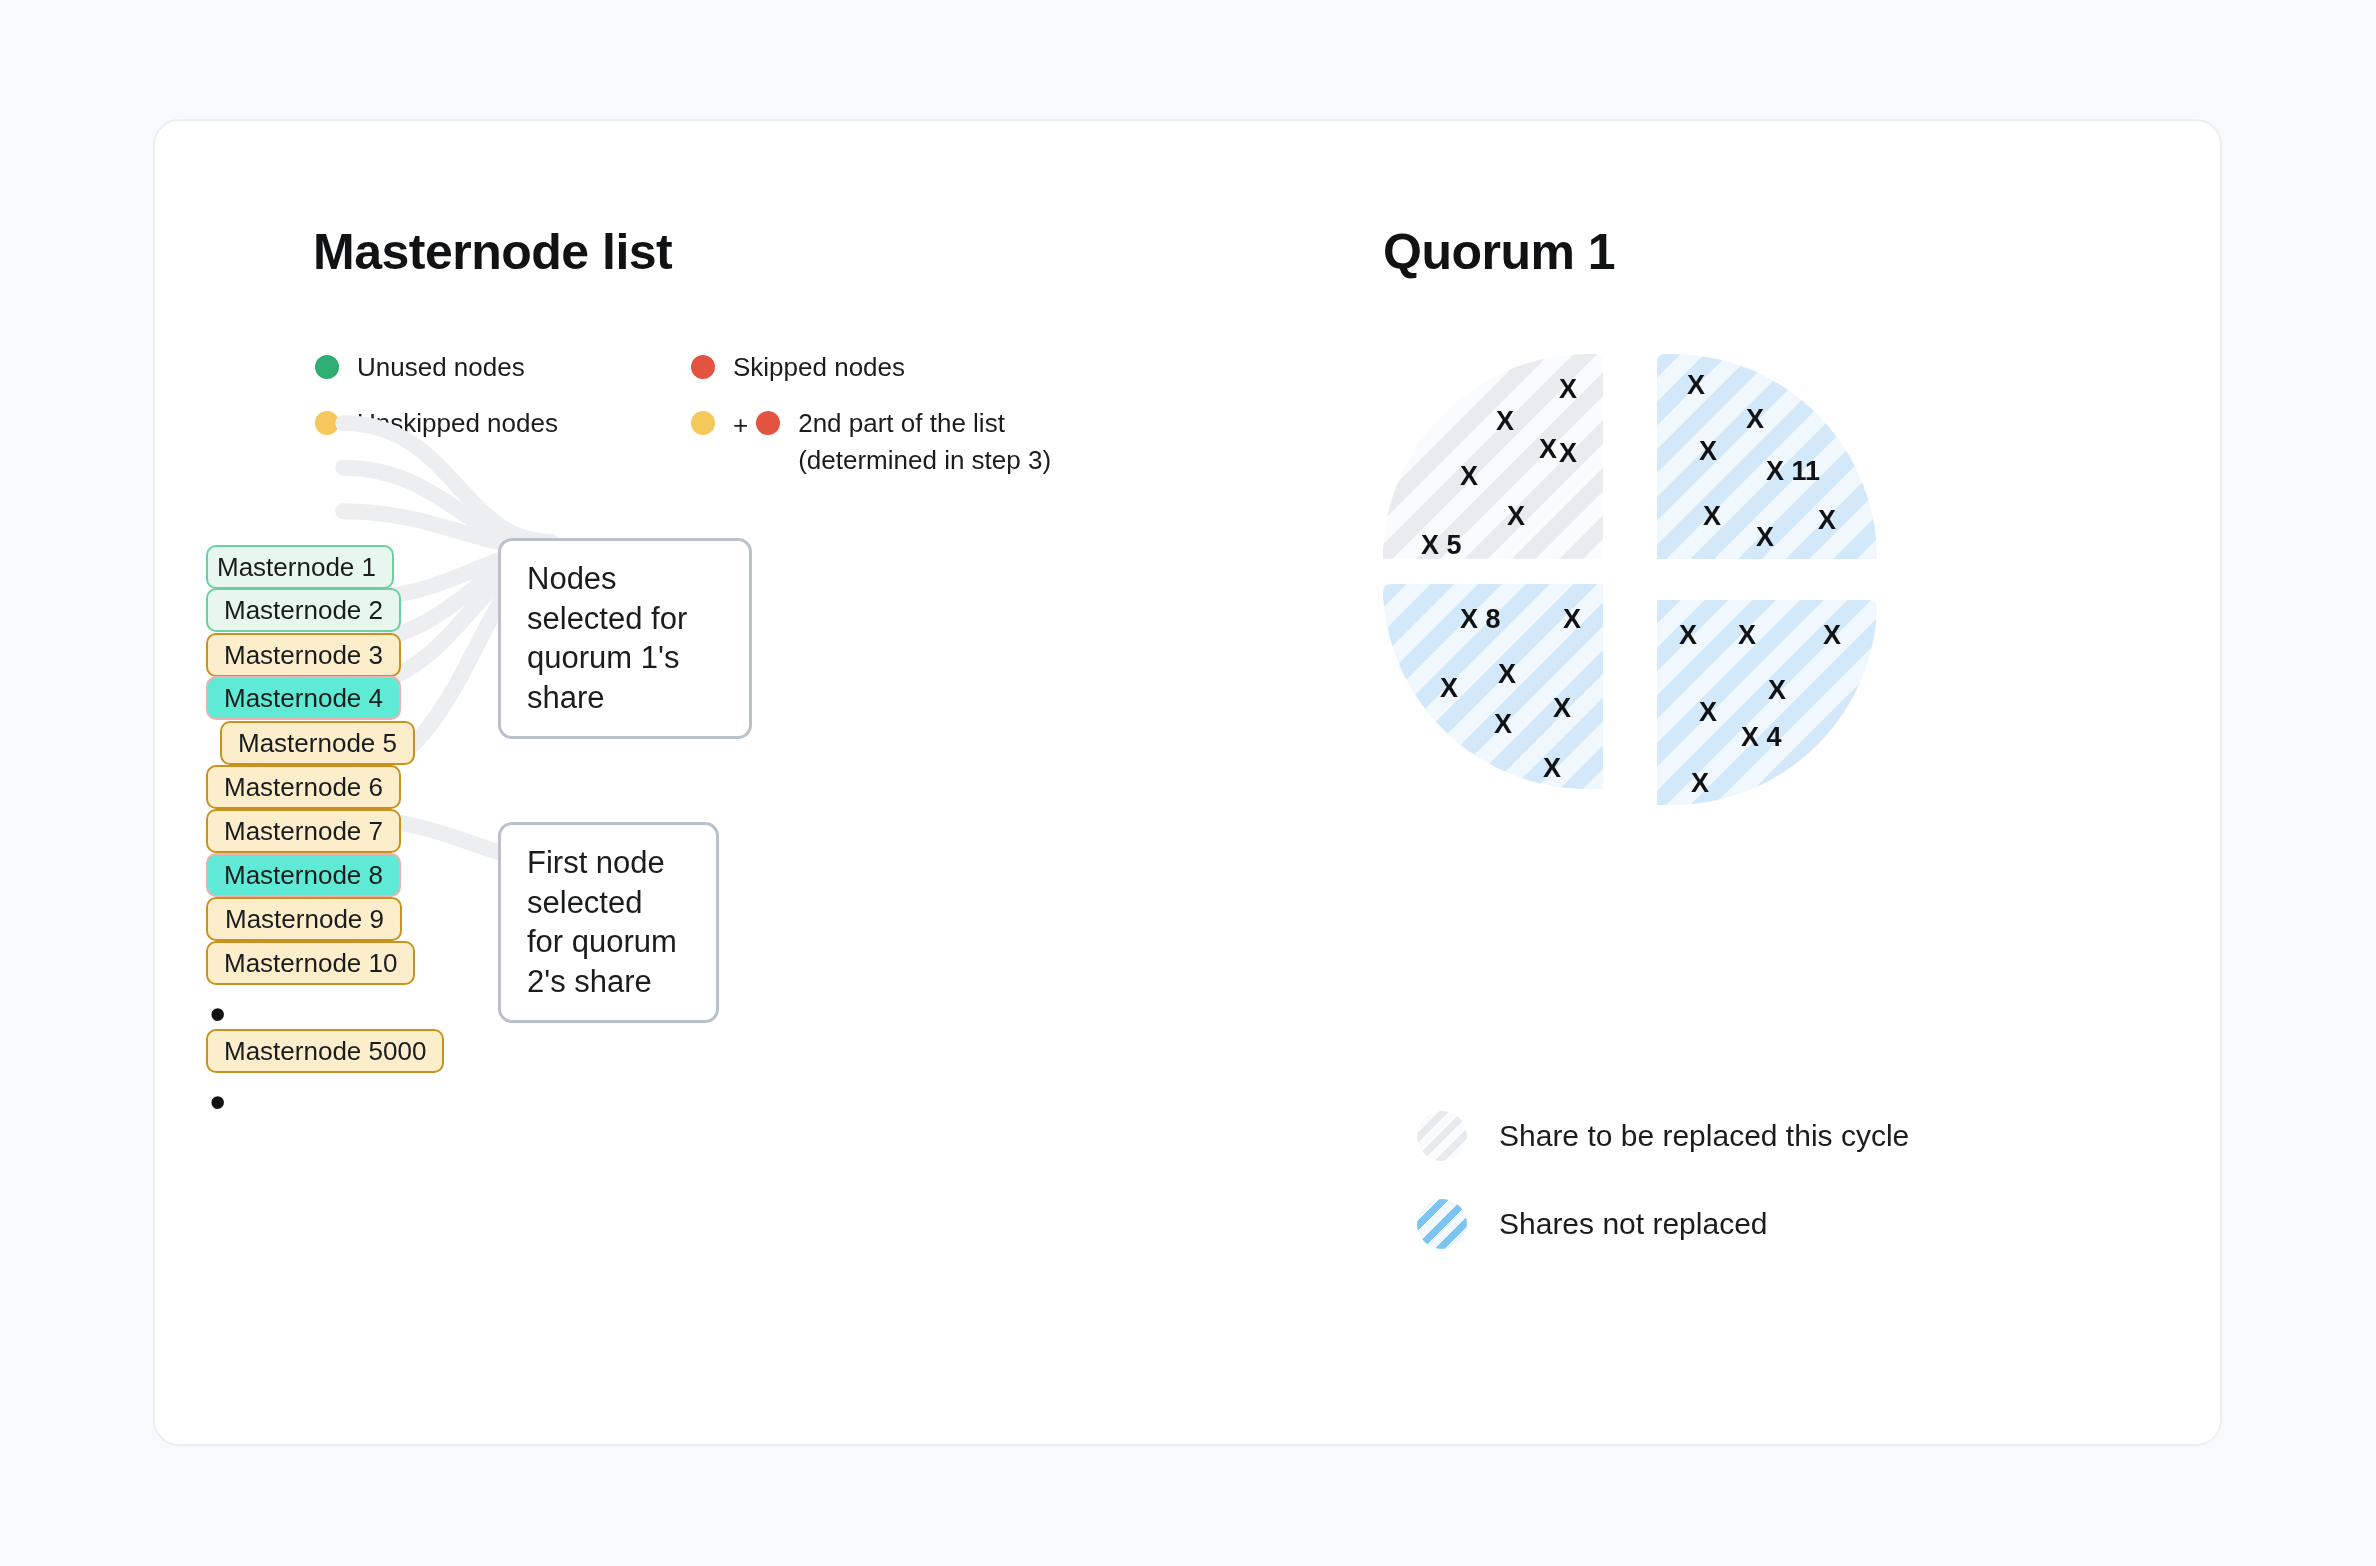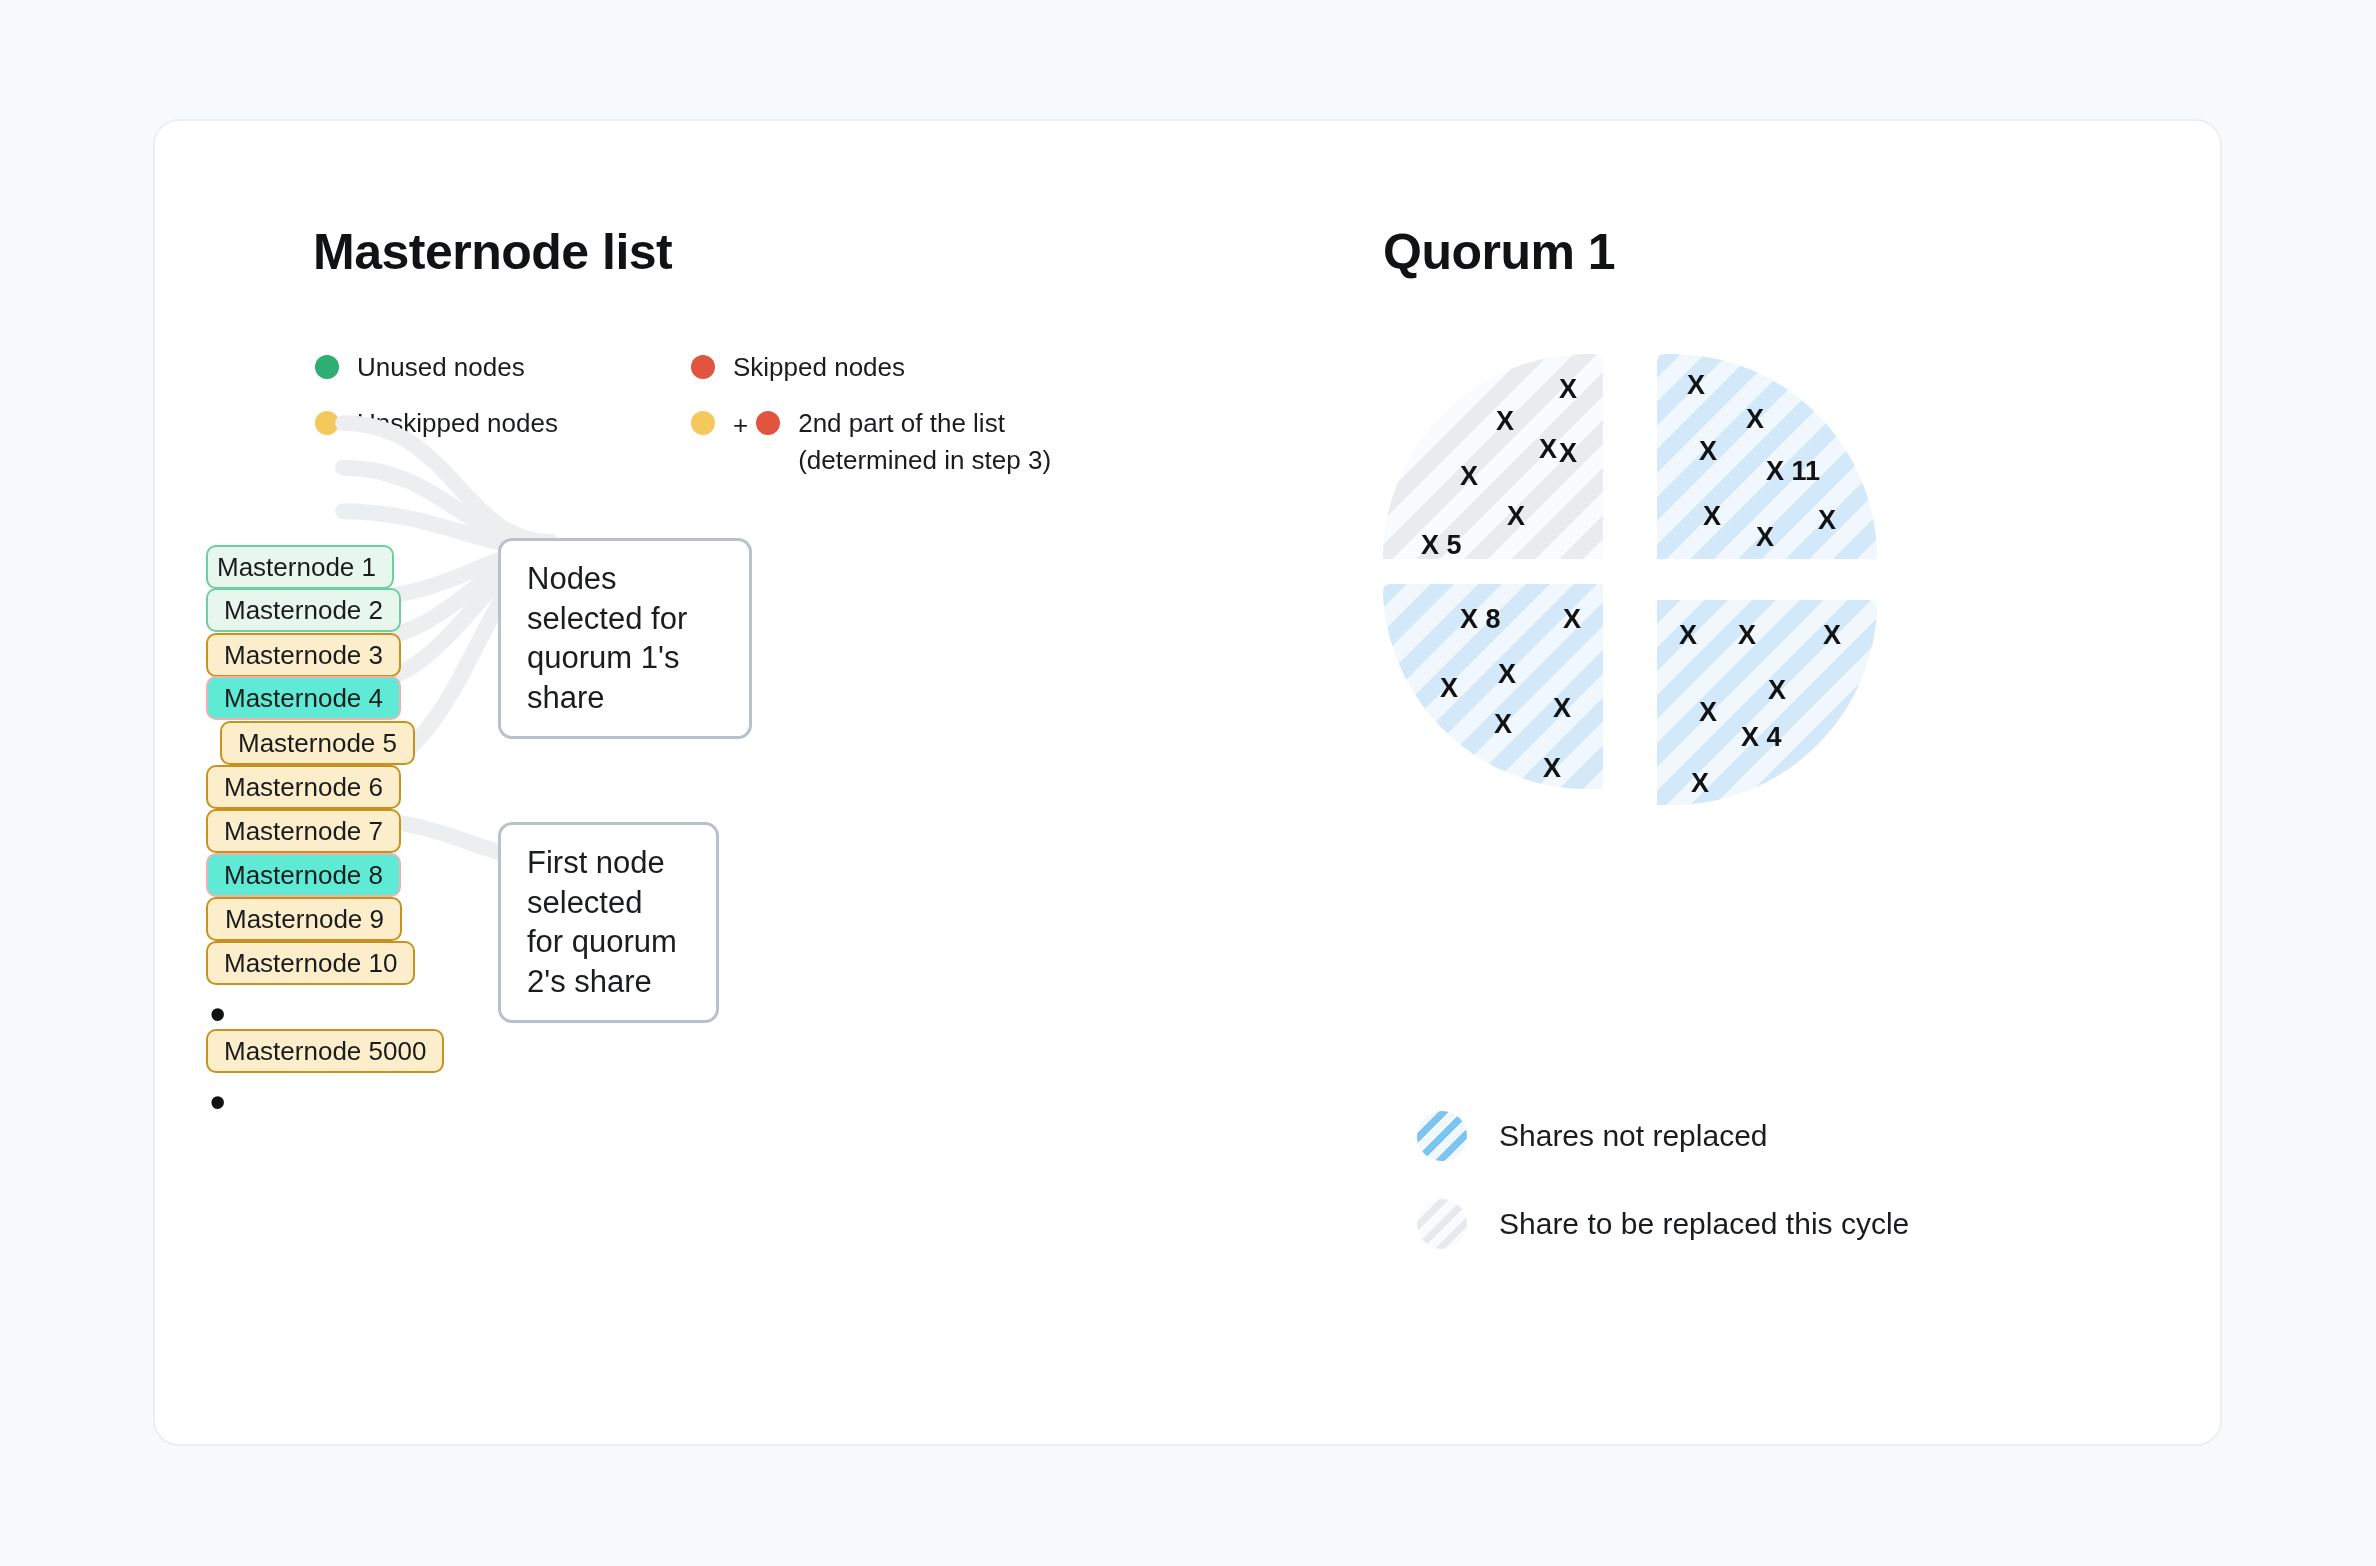--- a/index.html
+++ b/index.html
@@ -359,23 +359,23 @@
       <span class="qmark" style="left:166px; top:22px;">X</span>
       <span class="qmark" style="left:111px; top:77px;">X</span>
       <span class="qmark" style="left:42px;  top:99px;">X</span>
       <span class="qmark" style="left:84px;  top:124px;">X 4</span>
       <span class="qmark" style="left:34px;  top:170px;">X</span>
     </div>
   </div>
 
   <div class="share-legend" style="left:1262px; top:990px;">
     <div class="share-row">
+      <span class="swatch grey"></span>
+      <span class="share-label">Share to be replaced this cycle</span>
+    </div>
+    <div class="share-row">
       <span class="swatch blue"></span>
       <span class="share-label">Shares not replaced</span>
     </div>
-    <div class="share-row">
-      <span class="swatch grey"></span>
-      <span class="share-label">Share to be replaced this cycle</span>
-    </div>
   </div>
 
 </div>
 
 
 </body></html>

